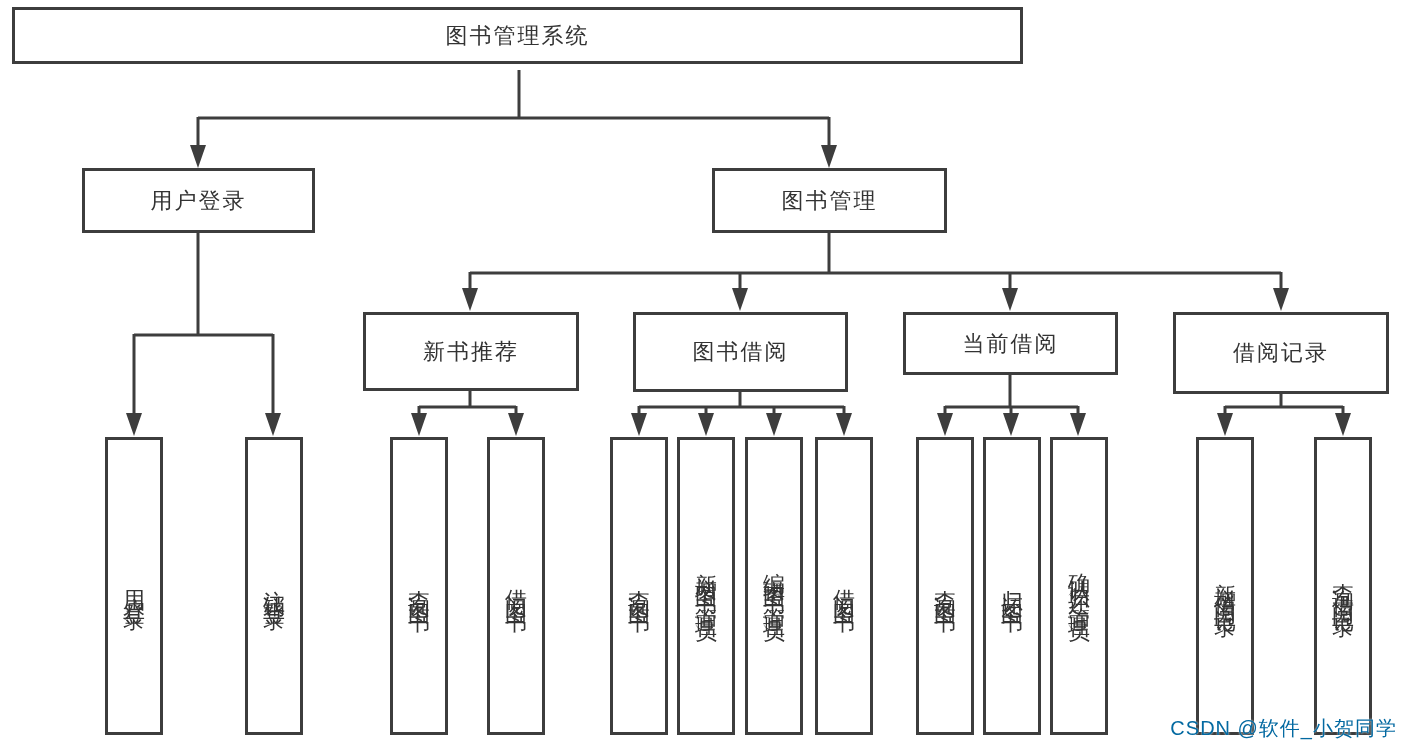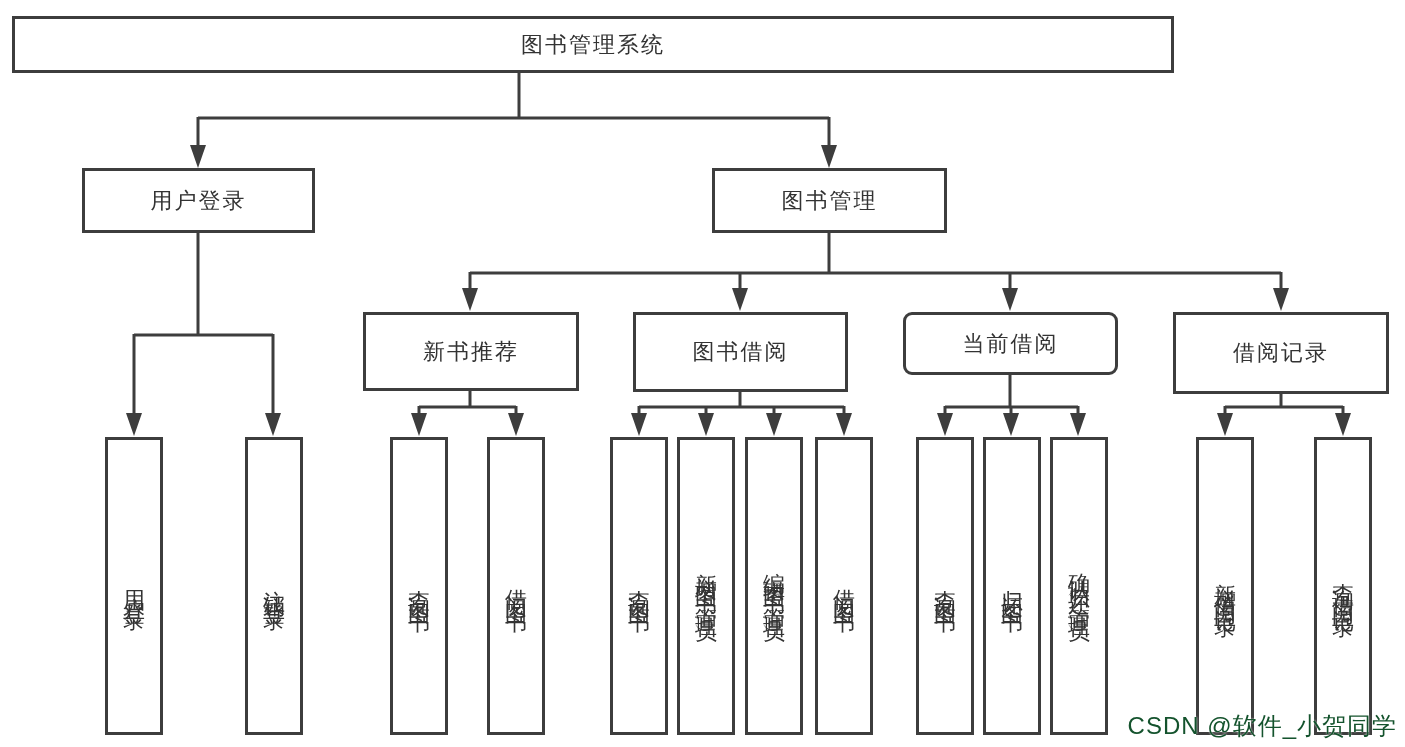--- a/index.html
+++ b/index.html
@@ -50,47 +50,47 @@
   .leaf .vtext {
     writing-mode: vertical-lr;
     text-orientation: mixed;
     font-size: 22px;
     letter-spacing: 7px;
     line-height: 1.1;
     color: #333333;
     white-space: nowrap;
   }
   
-  #n-root   { left: 12px;   top: 16px;  width: 1162px; height: 57px; }
+  #n-root   { left: 12px;   top: 7px;  width: 1011px; height: 57px; }
   #n-login  { left: 82px;   top: 168px; width: 233px;  height: 65px; }
   #n-mgmt   { left: 712px;  top: 168px; width: 235px;  height: 65px; }
   #n-newrec { left: 363px;  top: 312px; width: 216px;  height: 79px; }
   #n-borrow { left: 633px;  top: 312px; width: 215px;  height: 80px; }
-  #n-curr   { left: 903px;  top: 312px; width: 215px;  height: 63px; border-radius: 9px; }
+  #n-curr   { left: 903px;  top: 312px; width: 215px;  height: 63px; }
   #n-record { left: 1173px; top: 312px; width: 216px;  height: 82px; }
   
   #l-a1 { left: 105px; }
   #l-a2 { left: 245px; }
   #l-b1 { left: 390px; }
   #l-b2 { left: 487px; }
   #l-c1 { left: 610px; }
   #l-c2 { left: 677px; }
   #l-c3 { left: 745px; }
   #l-c4 { left: 815px; }
   #l-d1 { left: 916px; }
   #l-d2 { left: 983px; }
   #l-d3 { left: 1050px; }
   #l-e1 { left: 1196px; }
   #l-e2 { left: 1314px; }
   .watermark {
     position: absolute;
     right: 8px;
     bottom: 5px;
-    font-size: 24px;
-    color: #14532d;
+    font-size: 20px;
+    color: #0369a1;
     letter-spacing: 1px;
     text-shadow: 0 0 2px #ffffff;
     white-space: nowrap;
   }
 </style>
 </head>
 <body>
 
 <div class="canvas">
 

